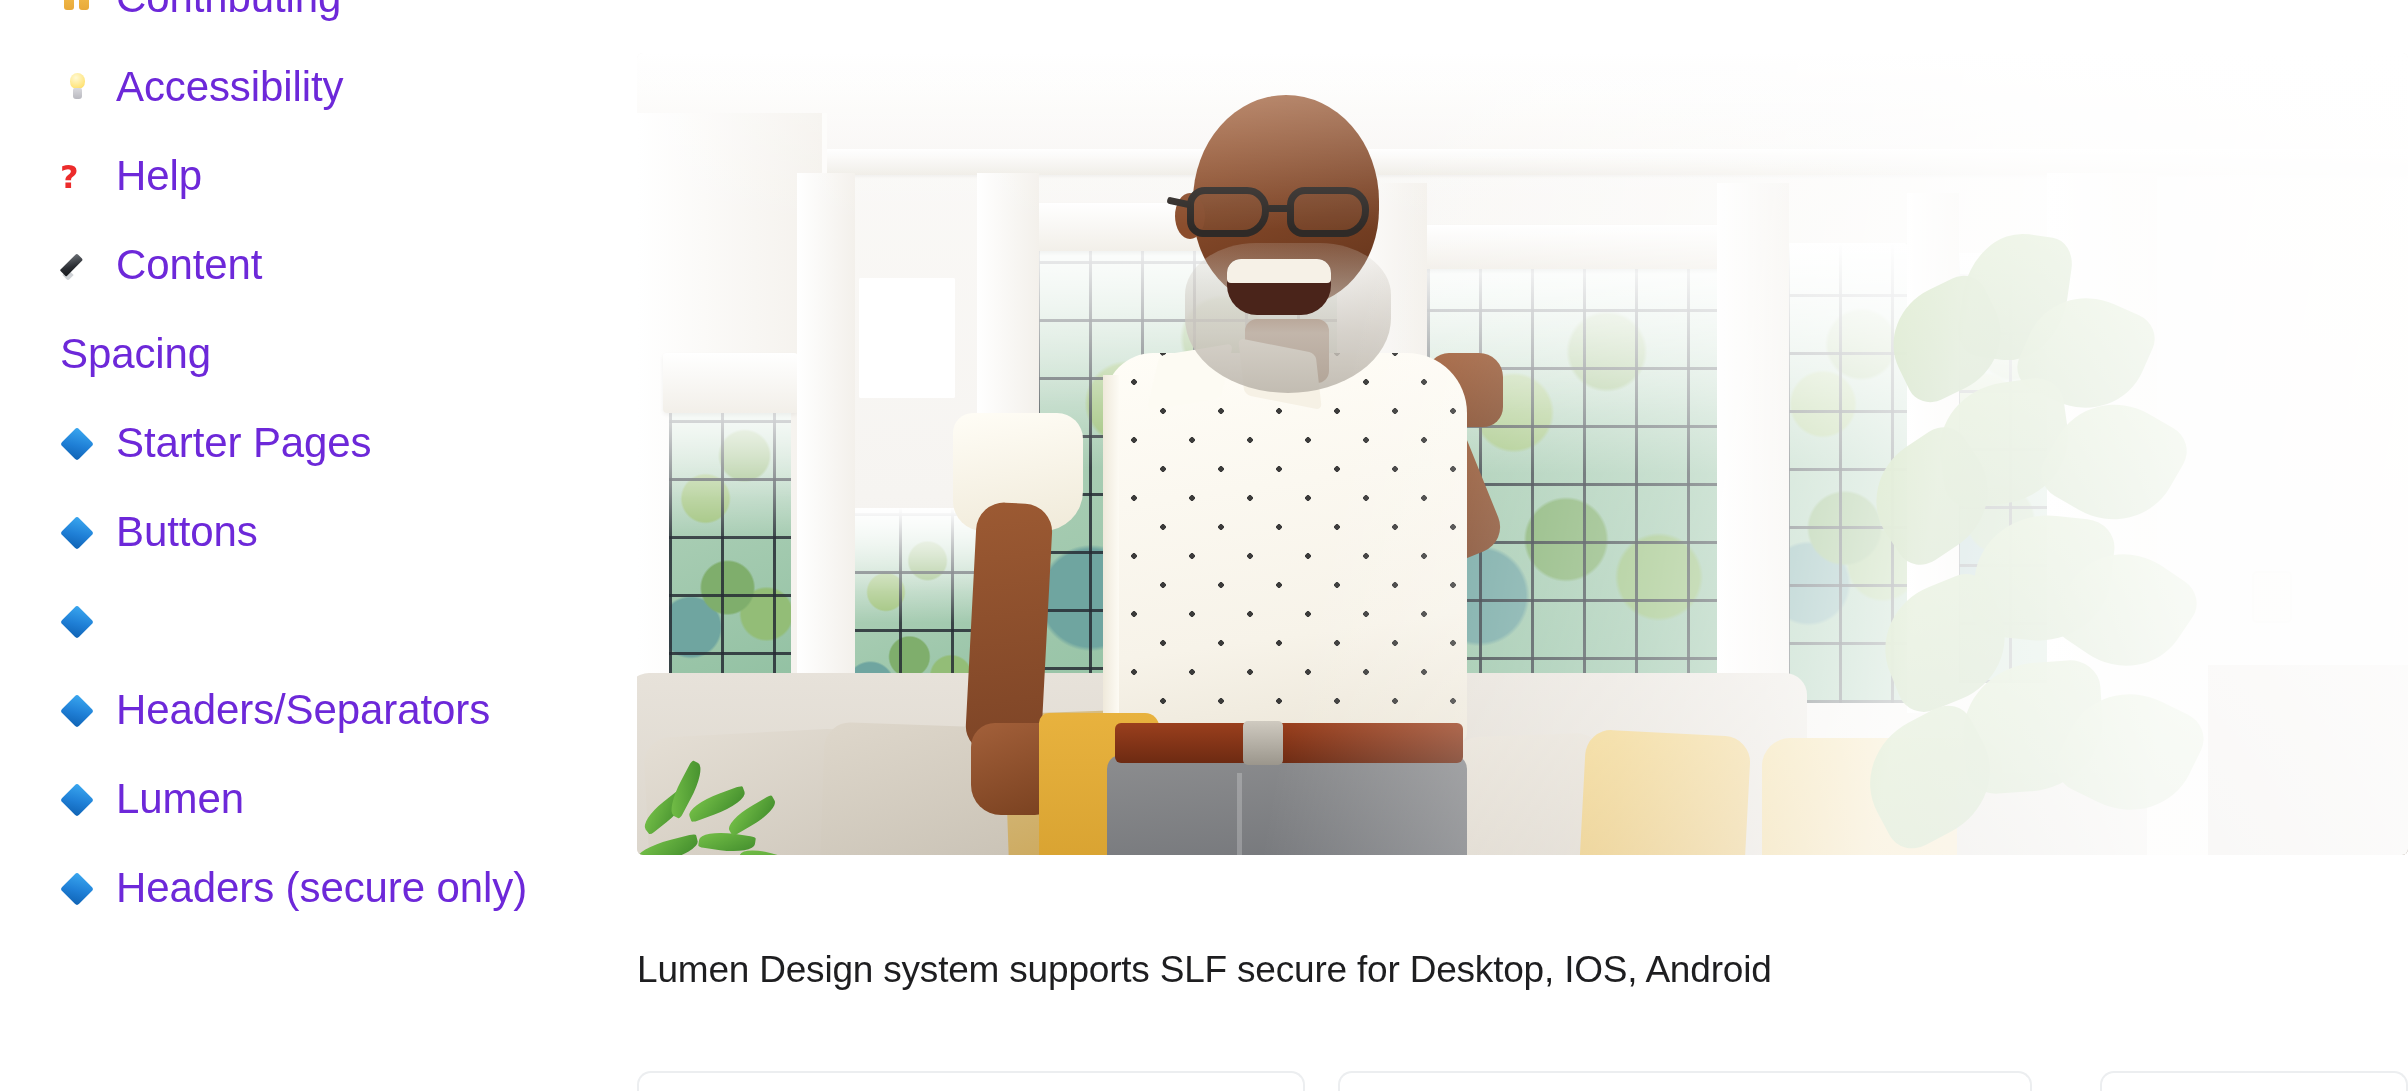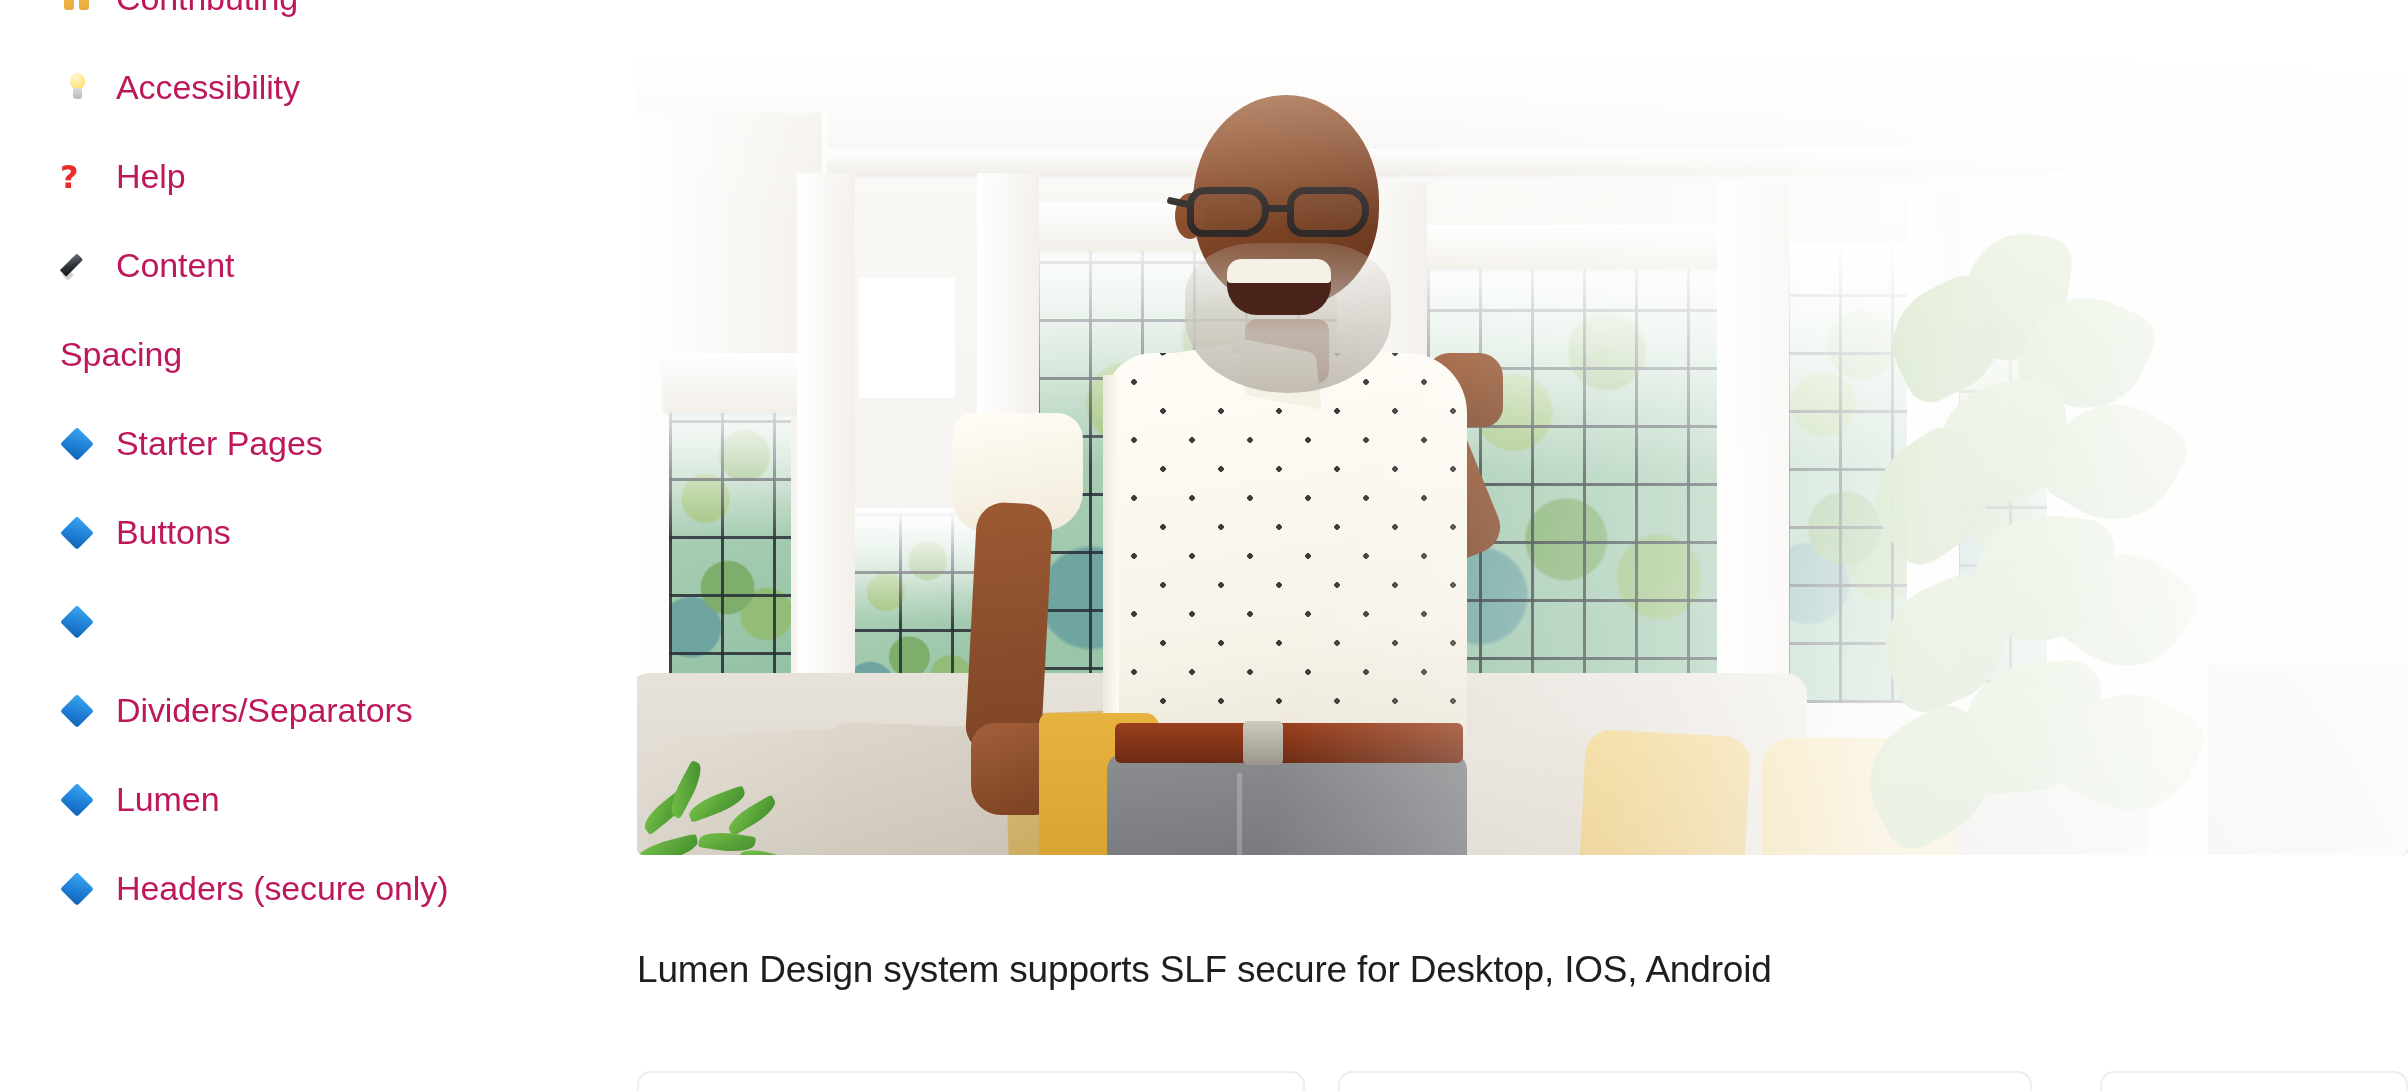--- a/index.html
+++ b/index.html
@@ -26,21 +26,21 @@
   }
   .nav-emoji {
     width:40px; min-width:40px;
     font-size:33px; line-height:1;
     display:inline-block; text-align:left;
     margin-right:16px;
     font-family:"DejaVu Sans", sans-serif;
   }
   .nav-emoji.blank { width:0; min-width:0; margin-right:0; }
   .nav-label {
-    font-size:34px; color:#be185d; letter-spacing:-0.1px;
+    font-size:42px; color:#6d28d9; letter-spacing:-0.1px;
     font-weight:400; line-height:1.1;
   }
   
   .ic { display:inline-block; position:relative; width:34px; height:34px; vertical-align:middle; }
   .ic-diamond { }
   .ic-diamond::before{
     content:""; position:absolute; left:5px; top:5px; width:24px; height:24px;
     background:linear-gradient(150deg,#3aa8f0 0%,#1f7fd6 55%,#0f62b3 100%);
     transform:rotate(45deg); border-radius:3px;
   }
@@ -330,21 +330,21 @@
         <span class="nav-label">Buttons</span>
       </div>
 
       <div class="nav-item">
         <span class="nav-emoji"><span class="ic ic-diamond"></span></span>
       </div>
 
 
       <div class="nav-item">
         <span class="nav-emoji"><span class="ic ic-diamond"></span></span>
-        <span class="nav-label">Dividers/Separators</span>
+        <span class="nav-label">Headers/Separators</span>
       </div>
 
       <div class="nav-item">
         <span class="nav-emoji"><span class="ic ic-diamond"></span></span>
         <span class="nav-label">Lumen</span>
       </div>
 
       <div class="nav-item">
         <span class="nav-emoji"><span class="ic ic-diamond"></span></span>
         <span class="nav-label">Headers (secure only)</span>

